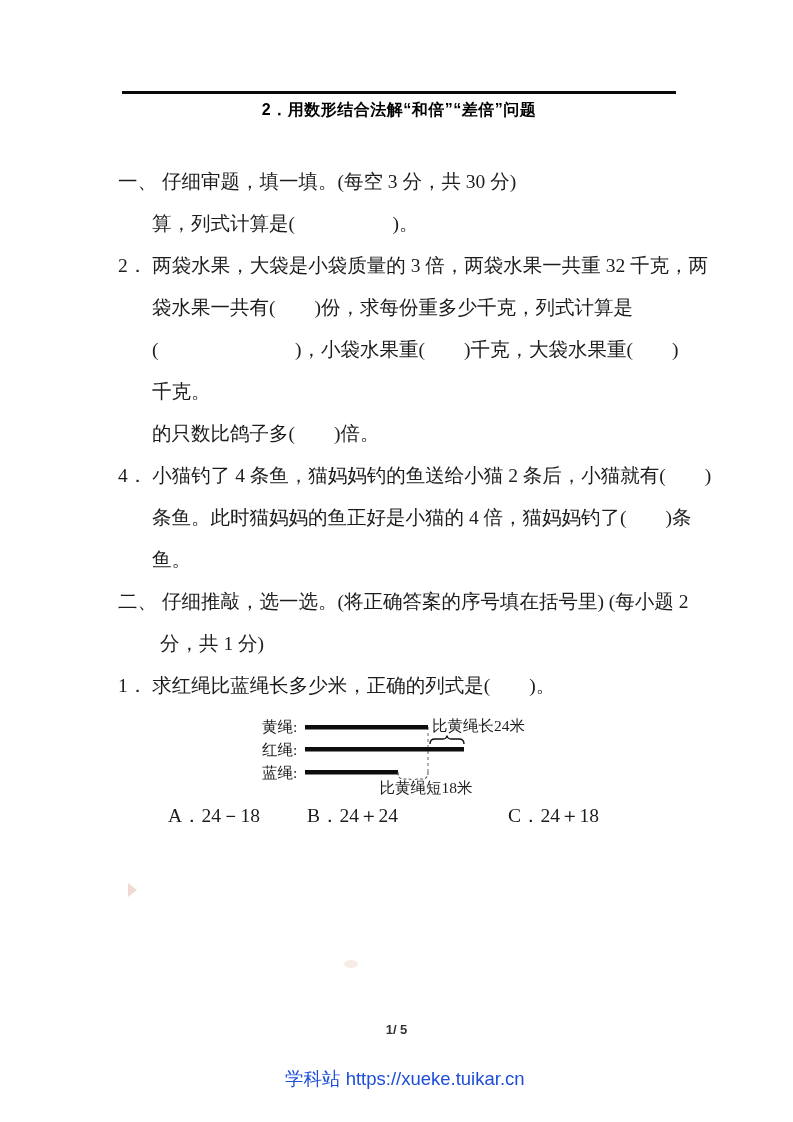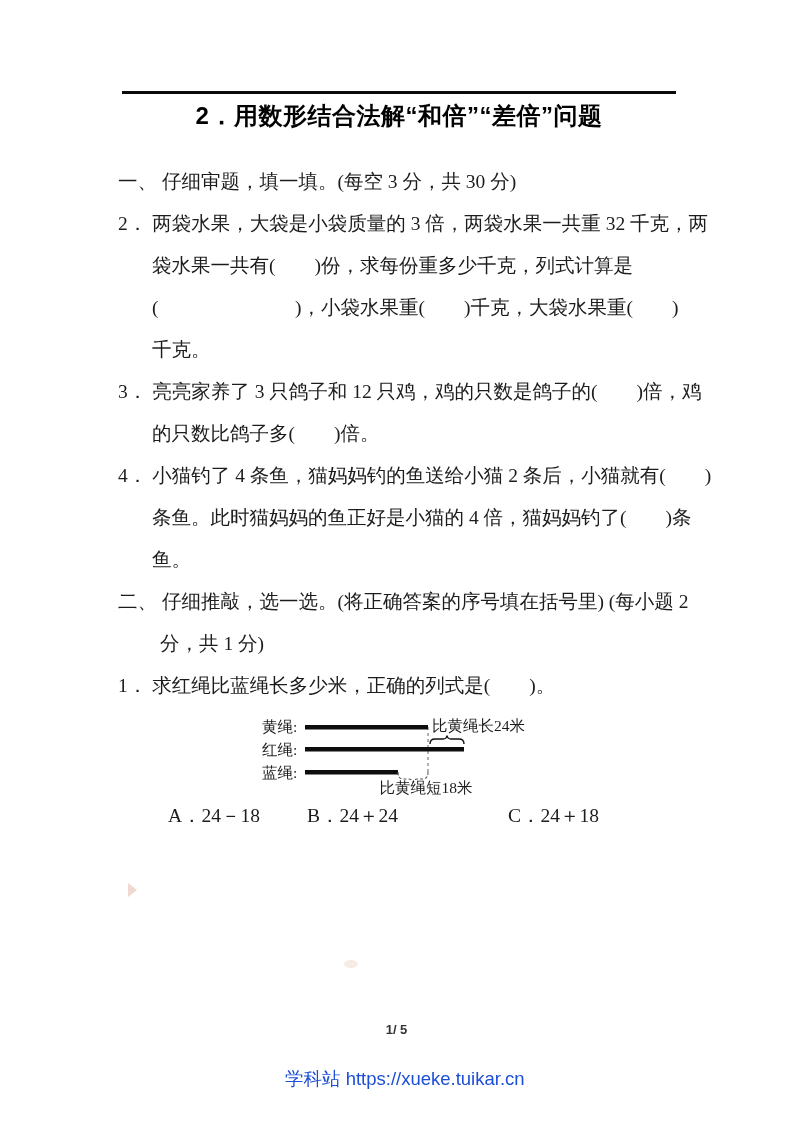--- a/index.html
+++ b/index.html
@@ -3,21 +3,21 @@
 <meta charset="utf-8">
 <style>
   html,body{margin:0;padding:0;}
   body{
     width:793px;height:1122px;background:#ffffff;position:relative;overflow:hidden;
     font-family:"Liberation Serif","DejaVu Serif",serif;color:#1c1c1c;
   }
   .rule{position:absolute;left:122px;top:91px;width:554px;height:2.5px;background:#0a0a0a;}
   .title{
     position:absolute;left:122px;top:100px;width:554px;text-align:center;
-    font-family:"Liberation Sans","DejaVu Sans",sans-serif;font-weight:700;font-size:24px;color:#000;
+    font-family:"Liberation Sans","DejaVu Sans",sans-serif;font-weight:700;font-size:16px;color:#000;
     letter-spacing:.5px;white-space:nowrap;
   }
   .content{position:absolute;left:118px;top:161px;width:580px;font-size:19.5px;line-height:42px;}
   .ln{white-space:nowrap;}
   .num{margin-right:5px;}
   .cont-q{padding-left:34px;}
   .cont-s{padding-left:42px;}
   .diagram{position:relative;height:84px;margin:4px 0 0 142px;}
   .options{position:relative;height:42px;}
   .opt{position:absolute;top:0;white-space:nowrap;}
@@ -47,27 +47,27 @@
 </head>
 <body>
 
 <div class="rule"></div>
 <div class="title">2．用数形结合法解“和倍”“差倍”问题</div>
 
 <div class="content">
 
   <div class="ln"><span class="num">一、</span><span>仔细审题，填一填。(每空 3 分，共 30 分)</span></div>
 
+  <div class="ln cont-q">算，列式计算是(　　　　　)。</div>
 
   <div class="ln"><span class="num">2．</span><span>两袋水果，大袋是小袋质量的 3 倍，两袋水果一共重 32 千克，两</span></div>
   <div class="ln cont-q">袋水果一共有(　　)份，求每份重多少千克，列式计算是</div>
   <div class="ln cont-q">(　　　　　　　)，小袋水果重(　　)千克，大袋水果重(　　)</div>
   <div class="ln cont-q">千克。</div>
 
-  <div class="ln"><span class="num">3．</span><span>亮亮家养了 3 只鸽子和 12 只鸡，鸡的只数是鸽子的(　　)倍，鸡</span></div>
   <div class="ln cont-q">的只数比鸽子多(　　)倍。</div>
 
   <div class="ln"><span class="num">4．</span><span>小猫钓了 4 条鱼，猫妈妈钓的鱼送给小猫 2 条后，小猫就有(　　)</span></div>
   <div class="ln cont-q">条鱼。此时猫妈妈的鱼正好是小猫的 4 倍，猫妈妈钓了(　　)条</div>
   <div class="ln cont-q">鱼。</div>
 
   <div class="ln"><span class="num">二、</span><span>仔细推敲，选一选。(将正确答案的序号填在括号里) (每小题 2</span></div>
   <div class="ln cont-s">分，共 1 分)</div>
 
   <div class="ln"><span class="num">1．</span><span>求红绳比蓝绳长多少米，正确的列式是(　　)。</span></div>

